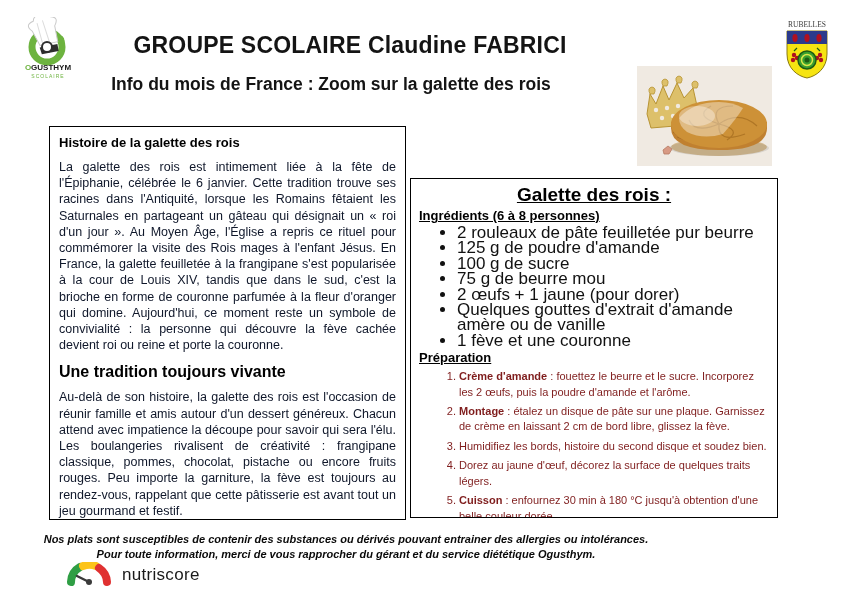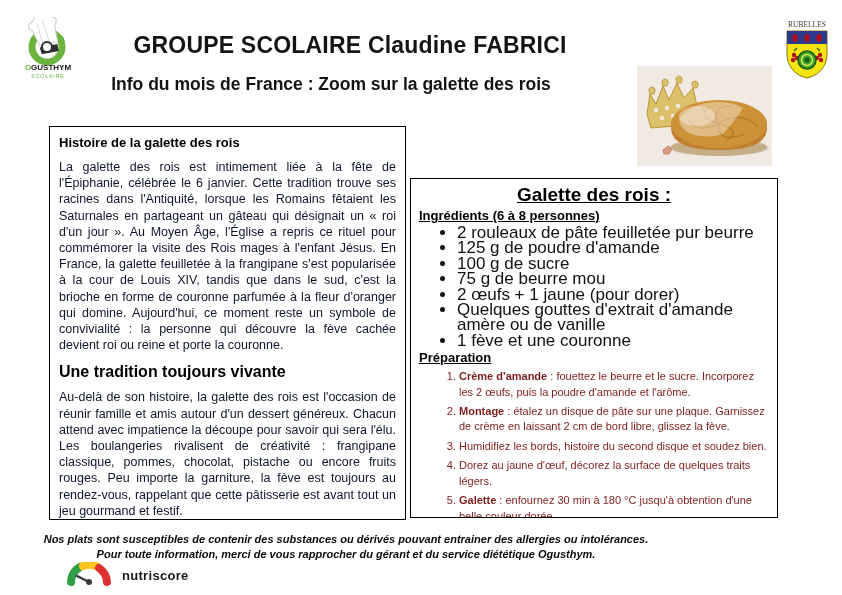--- a/index.html
+++ b/index.html
@@ -54,21 +54,21 @@
   .step-list{margin:2px 0 0 0;padding-left:40px;}
   .step-list li{font-size:11px;line-height:15.4px;color:#7f1d1d;margin:4px 0 1px 0;}
   .step-list b{font-weight:bold;}
 
   
   .footer{
     position:absolute;left:0;top:532px;width:692px;text-align:center;
     font-size:11px;font-weight:bold;font-style:italic;color:#0a0a0a;line-height:15px;
   }
   .nutriscore{position:absolute;left:66px;top:562px;height:26px;display:flex;align-items:center;gap:10px;}
-  .nutriscore-label{font-size:13px;color:#1a1a1a;font-weight:700;letter-spacing:.3px;}
+  .nutriscore-label{font-size:17px;color:#1a1a1a;font-weight:400;letter-spacing:.3px;}
 </style>
 </head>
 <body>
 
 <div class="page">
 
   <div class="ogusthym-logo">
     <svg width="64" height="64" viewBox="0 0 64 64">
       <circle cx="31" cy="30" r="15" fill="none" stroke="#6db33f" stroke-width="7"></circle>
       <path d="M44 18 q6 2 4 9 l-6 -3 z" fill="#6db33f"></path>
@@ -168,21 +168,21 @@
       <li>2 œufs + 1 jaune (pour dorer)</li>
       <li>Quelques gouttes d'extrait d'amande amère ou de vanille</li>
       <li>1 fève et une couronne</li>
     </ul>
     <div class="recipe-heading">Préparation</div>
     <ol class="step-list">
       <li><b>Crème d'amande</b><span> : fouettez le beurre et le sucre. Incorporez les 2 œufs, puis la poudre d'amande et l'arôme.</span></li>
       <li><b>Montage</b><span> : étalez un disque de pâte sur une plaque. Garnissez de crème en laissant 2 cm de bord libre, glissez la fève.</span></li>
       <li><b></b><span>Humidifiez les bords, histoire du second disque et soudez bien.</span></li>
       <li><b></b><span>Dorez au jaune d'œuf, décorez la surface de quelques traits légers.</span></li>
-      <li><b>Galette</b><span> : enfournez 30 min à 180 °C jusqu'à obtention d'une belle couleur dorée.</span></li>
+      <li><b>Cuisson</b><span> : enfournez 30 min à 180 °C jusqu'à obtention d'une belle couleur dorée.</span></li>
     </ol>
   </div>
 
   <div class="footer">
     <div>Nos plats sont susceptibles de contenir des substances ou dérivés pouvant entrainer des allergies ou intolérances.</div>
     <div>Pour toute information, merci de vous rapprocher du gérant et du service diététique Ogusthym.</div>
   </div>
 
   <div class="nutriscore">
     <svg width="46" height="26" viewBox="0 0 46 26">

